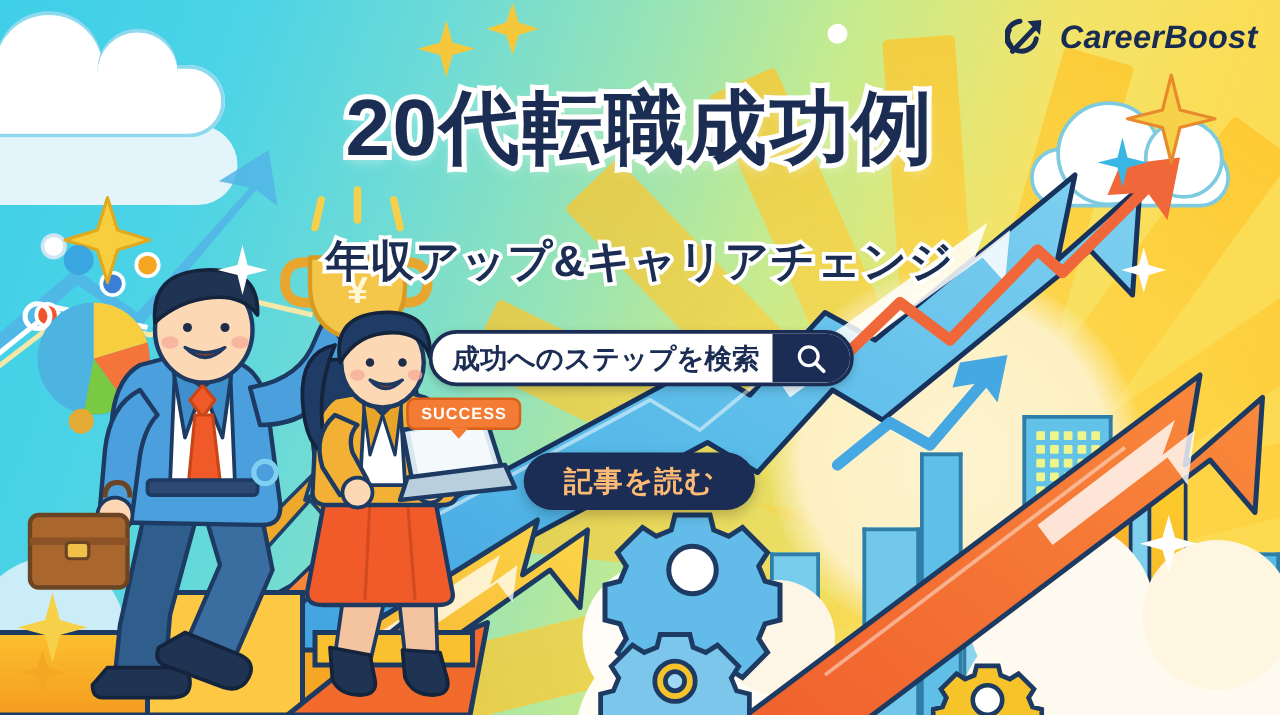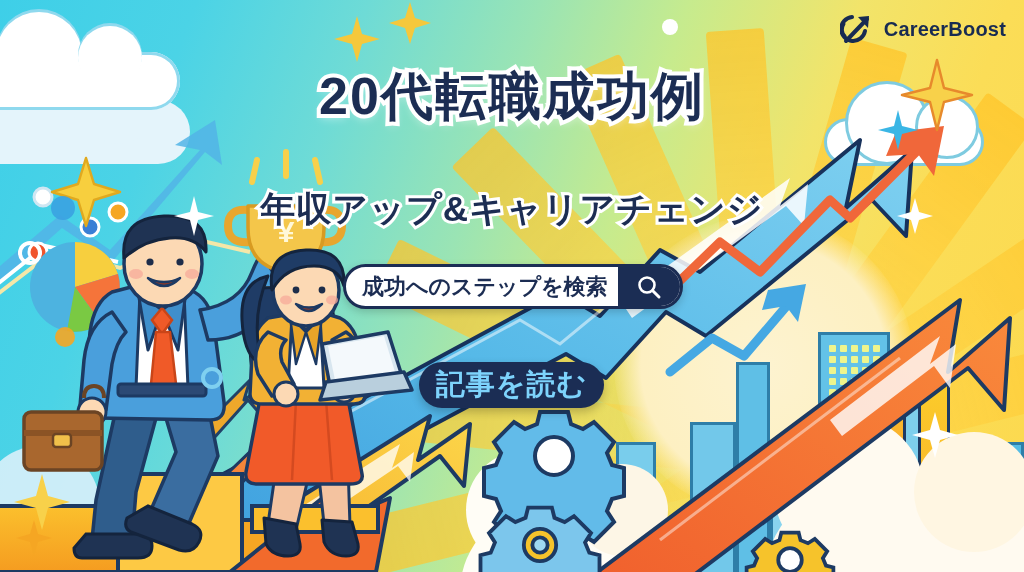--- a/index.html
+++ b/index.html
@@ -59,26 +59,26 @@
   .win { width:7px; height:7px; background:#eef58c; border-radius:1px; }
 
   
   .bar { position:absolute; bottom:34px; border:3px solid #1d3a63; border-radius:3px 3px 0 0; }
 
   
   svg.layer { position:absolute; left:0; top:0; width:1024px; height:572px; overflow:visible; }
 
   
   #logo { position:absolute; right:18px; top:12px; display:flex; align-items:center; gap:10px; z-index:40; }
-  #logo .txt { font-size:20px; font-weight:bold; color:#182b52; letter-spacing:.2px; }
+  #logo .txt { font-size:26px; font-weight:bold; color:#182b52; letter-spacing:.2px;font-style:italic; }
 
   
   #title {
     position:absolute; top:70px; left:0; width:100%; text-align:center; z-index:35;
-    font-size:52px; font-weight:bold; color:#1c2d53; letter-spacing:2px; line-height:1;
+    font-size:64px; font-weight:bold; color:#1c2d53; letter-spacing:2px; line-height:1;
     -webkit-text-stroke:8px #ffffff; paint-order:stroke fill;
     text-shadow:0 4px 10px rgba(255,255,255,.55);
   }
   #subtitle {
     position:absolute; top:186px; left:0; width:100%; text-align:center; z-index:35;
     font-size:35px; font-weight:bold; color:#1c2d53; letter-spacing:1px;
     -webkit-text-stroke:6px #ffffff; paint-order:stroke fill;
   }
 
   
@@ -93,23 +93,23 @@
     white-space:nowrap; overflow:hidden;
   }
   #searchbar .sbtn {
     width:62px; height:100%; background:#1b2d54;
     display:flex; align-items:center; justify-content:center;
   }
 
   
   #cta {
     position:absolute; left:419px; top:362px; width:185px; height:46px; z-index:38;
-    background:#1b2d54; border-radius:26px; color:#7dd3fc;
+    background:#1b2d54; border-radius:26px; color:#fdba74;
     display:flex; align-items:center; justify-content:center;
-    font-size:29px; font-weight:bold; letter-spacing:1px;
+    font-size:23px; font-weight:bold; letter-spacing:1px;
     box-shadow:0 4px 10px rgba(0,0,0,.22);
   }
 
   
   #badge {
     position:absolute; left:325px; top:318px; z-index:39;
     background:#f47b33; border:2px solid #d9601a; border-radius:7px;
     padding:3px 10px 4px; color:#fff; font-size:13px; font-weight:bold; letter-spacing:.8px;
   }
   #badge::after{ content:""; position:absolute; left:32px; bottom:-9px;
@@ -473,16 +473,17 @@
     <div class="sbtn">
       <svg width="28" height="28" viewBox="0 0 28 28">
         <circle cx="12" cy="12" r="7.5" fill="none" stroke="#ffffff" stroke-width="2.6"></circle>
         <path d="M17.5 17.5 L24 24" stroke="#ffffff" stroke-width="3" stroke-linecap="round"></path>
       </svg>
     </div>
   </div>
 
   <div id="subtitle">年収アップ&amp;キャリアチェンジ</div>
 
+  <div id="badge">SUCCESS</div>
 
   <div id="cta">記事を読む</div>
 
 </div>
 
 </body></html>

